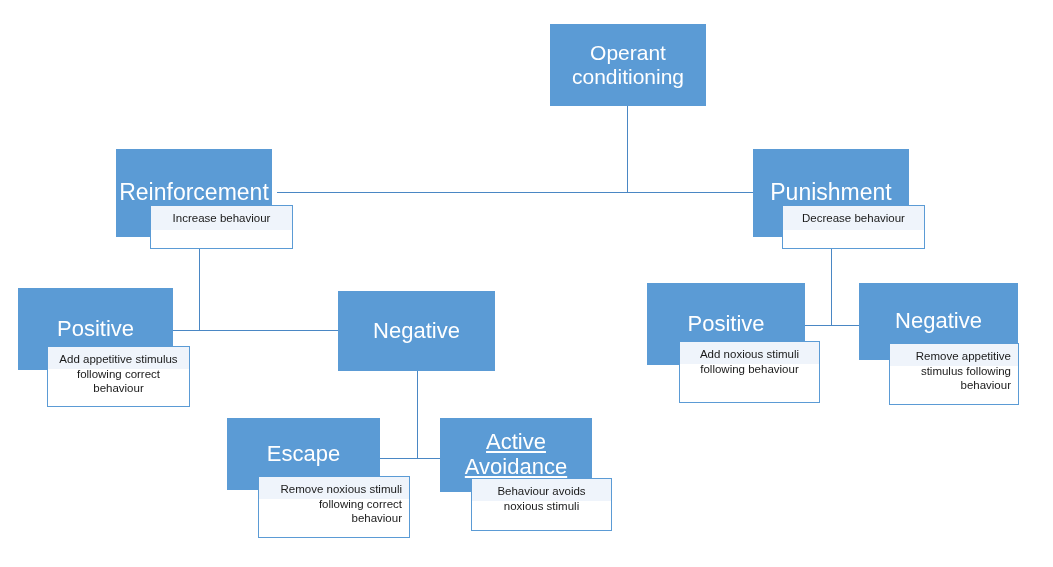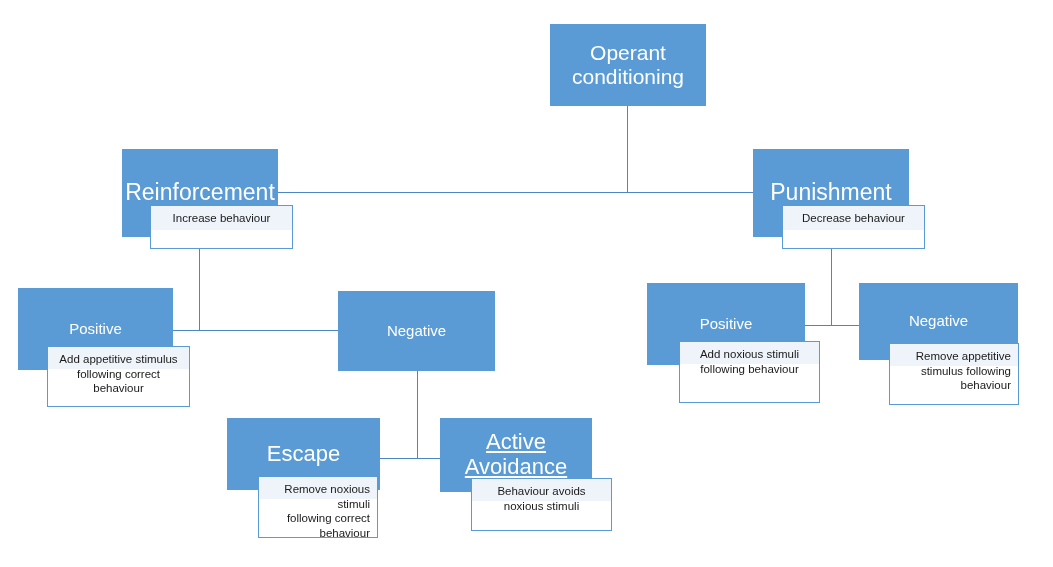--- a/index.html
+++ b/index.html
@@ -28,21 +28,21 @@
     justify-content: center;
     text-align: center;
     line-height: 1.12;
     font-weight: 400;
     box-sizing: border-box;
     z-index: 2;
     padding: 0 12px;
   }
   .node.root       { font-size: 21px; }
   .node.level2     { font-size: 23px; }
-  .node.level3     { font-size: 15px; }
+  .node.level3     { font-size: 22px; }
   .node.level4     { font-size: 22px; }
 
   
   .callout {
     position: absolute;
     background: #ffffff;
     border: 1px solid #5B9BD5;
     box-sizing: border-box;
     z-index: 3;
     font-size: 11.5px;
@@ -90,21 +90,21 @@
   <div class="line v" style="left:831px; top:248px; height:78px;"></div>
   <div class="line h" style="left:805px; top:325px; width:55px;"></div>
 
   <div class="line v" style="left:417px; top:371px; height:88px;"></div>
   <div class="line h" style="left:379px; top:458px; width:62px;"></div>
 
   <div class="node root" style="left:550px; top:24px; width:156px; height:82px;">
     <span>Operant conditioning</span>
   </div>
 
-  <div class="node level2" style="left:122px; top:149px; width:156px; height:88px;">
+  <div class="node level2" style="left:116px; top:149px; width:156px; height:88px;">
     <span>Reinforcement</span>
   </div>
   <div class="callout shade align-center" style="left:150px; top:205px; width:143px; height:44px; --shade:24px;">
     <span class="ctext">Increase behaviour</span>
   </div>
 
   <div class="node level2" style="left:753px; top:149px; width:156px; height:88px;align-items:center;">
     <span>Punishment</span>
   </div>
   <div class="callout shade align-center" style="left:782px; top:205px; width:143px; height:44px; --shade:24px;">
@@ -137,21 +137,21 @@
   </div>
   <div class="callout shade align-right" style="left:889px; top:343px; width:130px; height:62px; --shade:22px;">
     <span class="ctext">Remove appetitive
 stimulus following
 behaviour</span>
   </div>
 
   <div class="node level4" style="left:227px; top:418px; width:153px; height:72px;">
     <span>Escape</span>
   </div>
-  <div class="callout shade align-right" style="left:258px; top:476px; width:120px; height:62px; --shade:22px;">
+  <div class="callout shade align-right" style="left:258px; top:476px; width:152px; height:62px; --shade:22px;">
     <span class="ctext">Remove noxious stimuli
 following correct
 behaviour</span>
   </div>
 
   <div class="node level4" style="left:440px; top:418px; width:152px; height:74px;text-decoration:underline;">
     <span>Active Avoidance</span>
   </div>
   <div class="callout shade align-center" style="left:471px; top:478px; width:141px; height:53px; --shade:22px;">
     <span class="ctext">Behaviour avoids

